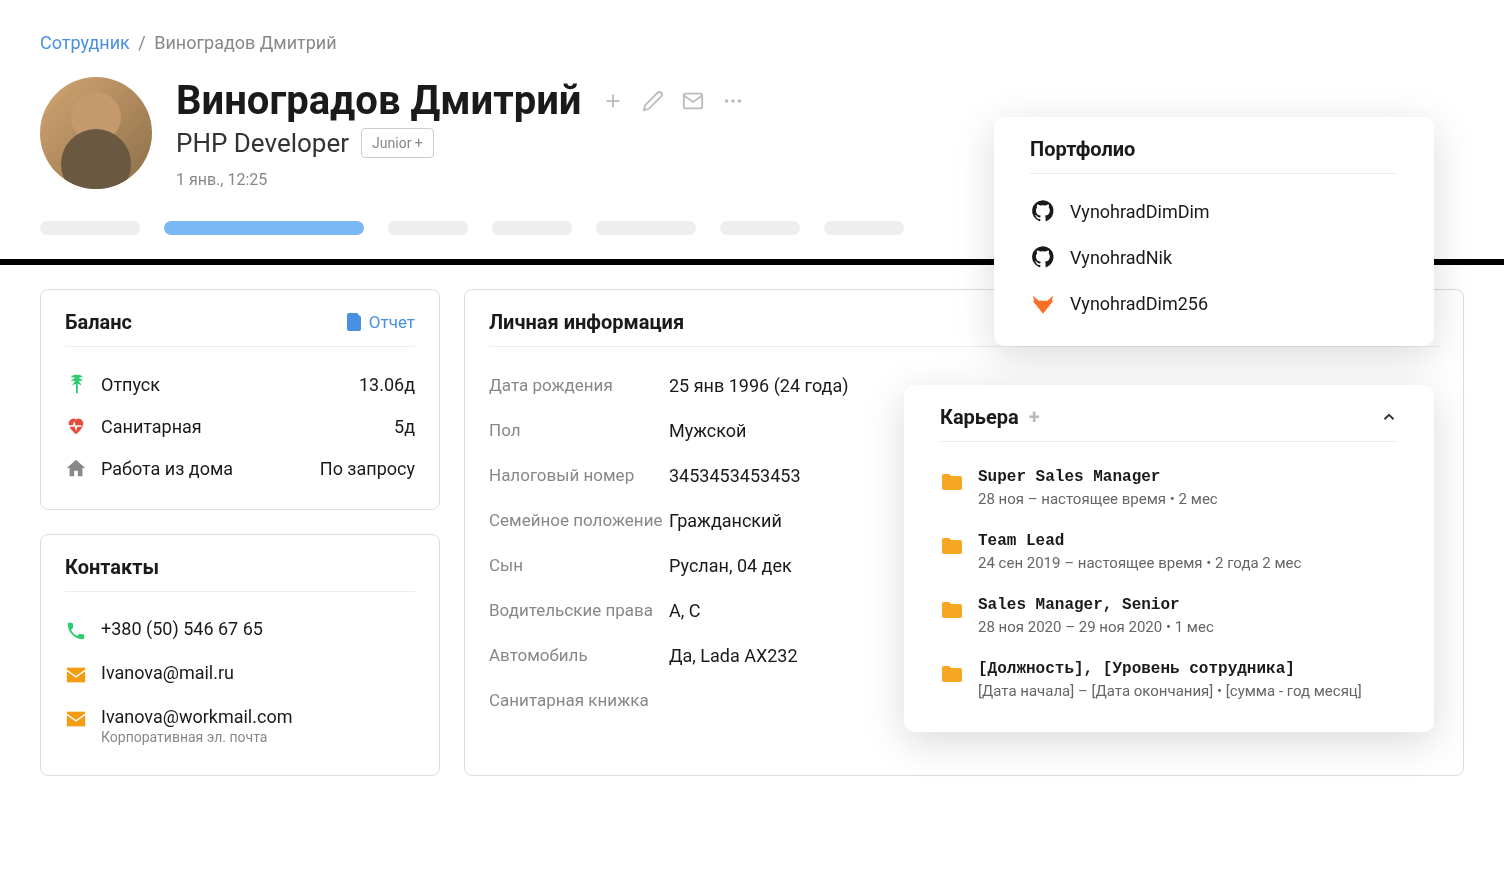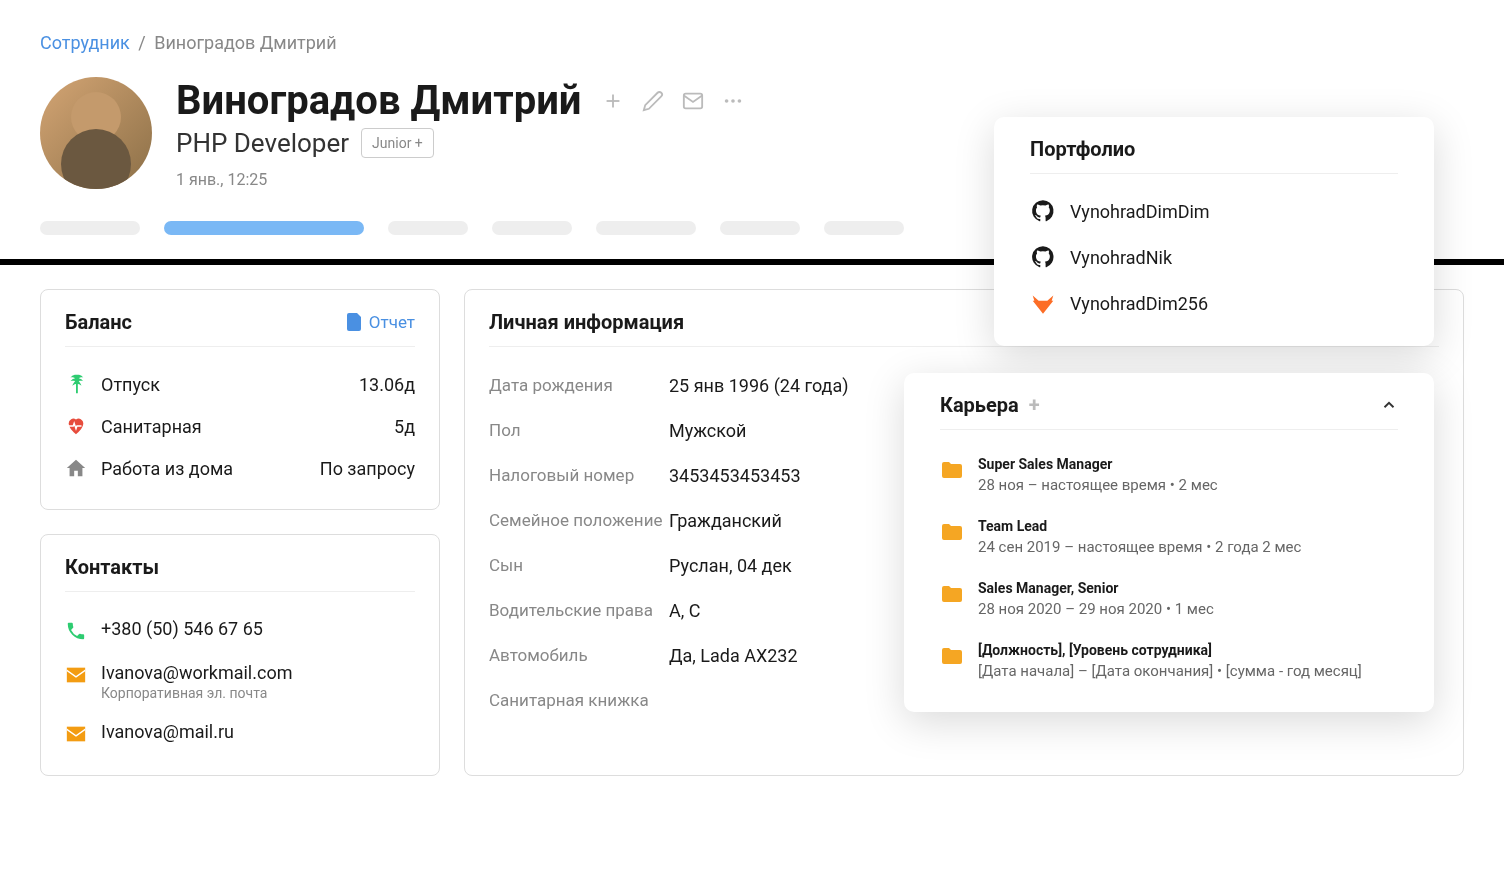--- a/index.html
+++ b/index.html
@@ -36,29 +36,29 @@
 .balance-icon { width: 22px; height: 22px; display: flex; align-items: center; justify-content: center; }
 .contact-row { display: flex; align-items: flex-start; gap: 14px; padding: 10px 0; font-size: 18px; }
 .contact-icon { width: 22px; height: 22px; display: flex; align-items: center; justify-content: center; flex-shrink: 0; margin-top: 2px; }
 .contact-sub { color: #888; font-size: 14px; margin-top: 2px; }
 .middle-col { flex: 1; border: 1px solid #ddd; border-radius: 8px; padding: 20px 24px; background: #fff; }
 .info-row { display: flex; padding: 12px 0; }
 .info-label { width: 180px; color: #888; font-size: 17px; }
 .info-value { flex: 1; font-size: 18px; color: #1a1a1a; }
 .float-card { position: absolute; background: #fff; border-radius: 10px; box-shadow: 0 10px 40px rgba(0,0,0,0.15); padding: 20px 36px; }
 .portfolio-card { top: -148px; right: 70px; width: 440px; }
-.career-card { top: 108px; right: 70px; width: 530px; }
+.career-card { top: 120px; right: 70px; width: 530px; }
 .float-header { font-size: 20px; font-weight: 700; padding-bottom: 12px; border-bottom: 1px solid #eee; margin-bottom: 14px; display: flex; align-items: center; gap: 10px; }
 .float-header .plus { color: #bbb; font-size: 20px; cursor: pointer; }
 .float-header .chevron { margin-left: auto; cursor: pointer; }
 .portfolio-item { display: flex; align-items: center; gap: 14px; padding: 10px 0; font-size: 18px; }
 .portfolio-icon { width: 26px; height: 26px; border-radius: 50%; display: flex; align-items: center; justify-content: center; }
 .career-item { display: flex; gap: 14px; padding: 12px 0; }
 .folder-icon { width: 24px; height: 24px; flex-shrink: 0; margin-top: 2px; }
-.career-title { font-size: 14px; font-weight: 700; }
+.career-title { font-size: 16px; font-weight: 700; font-family: Liberation Mono, monospace; }
 .career-sub { color: #666; font-size: 15px; margin-top: 4px; }
 svg { display: block; }
 </style>
 </head>
 <body>
 
 <div class="breadcrumb">
   <a href="#">Сотрудник</a>
   <span class="sep">/</span>
   <span class="current">Виноградов Дмитрий</span>
@@ -179,33 +179,33 @@
           </div>
       </div>
       <div class="contact-row">
         <span class="contact-icon">
             <svg width="22" height="22" viewBox="0 0 24 24" fill="#f39c12">
               <path d="M2 4h20v16H2z"></path>
               <path fill="#fff" d="M2 6l10 7 10-7v2l-10 7L2 8z"></path>
             </svg>
           </span>
         <div>
-            <div>Ivanova@workmail.com</div>
-            <div class="contact-sub">Корпоративная эл. почта</div>
+            <div>Ivanova@mail.ru</div>
           </div>
       </div>
       <div class="contact-row">
         <span class="contact-icon">
             <svg width="22" height="22" viewBox="0 0 24 24" fill="#f39c12">
               <path d="M2 4h20v16H2z"></path>
               <path fill="#fff" d="M2 6l10 7 10-7v2l-10 7L2 8z"></path>
             </svg>
           </span>
         <div>
-            <div>Ivanova@mail.ru</div>
+            <div>Ivanova@workmail.com</div>
+            <div class="contact-sub">Корпоративная эл. почта</div>
           </div>
       </div>
     </div>
   </div>
 
   <div class="middle-col">
     <div class="card-header">
       <span class="card-title">Личная информация</span>
     </div>
     <div class="info-row">

